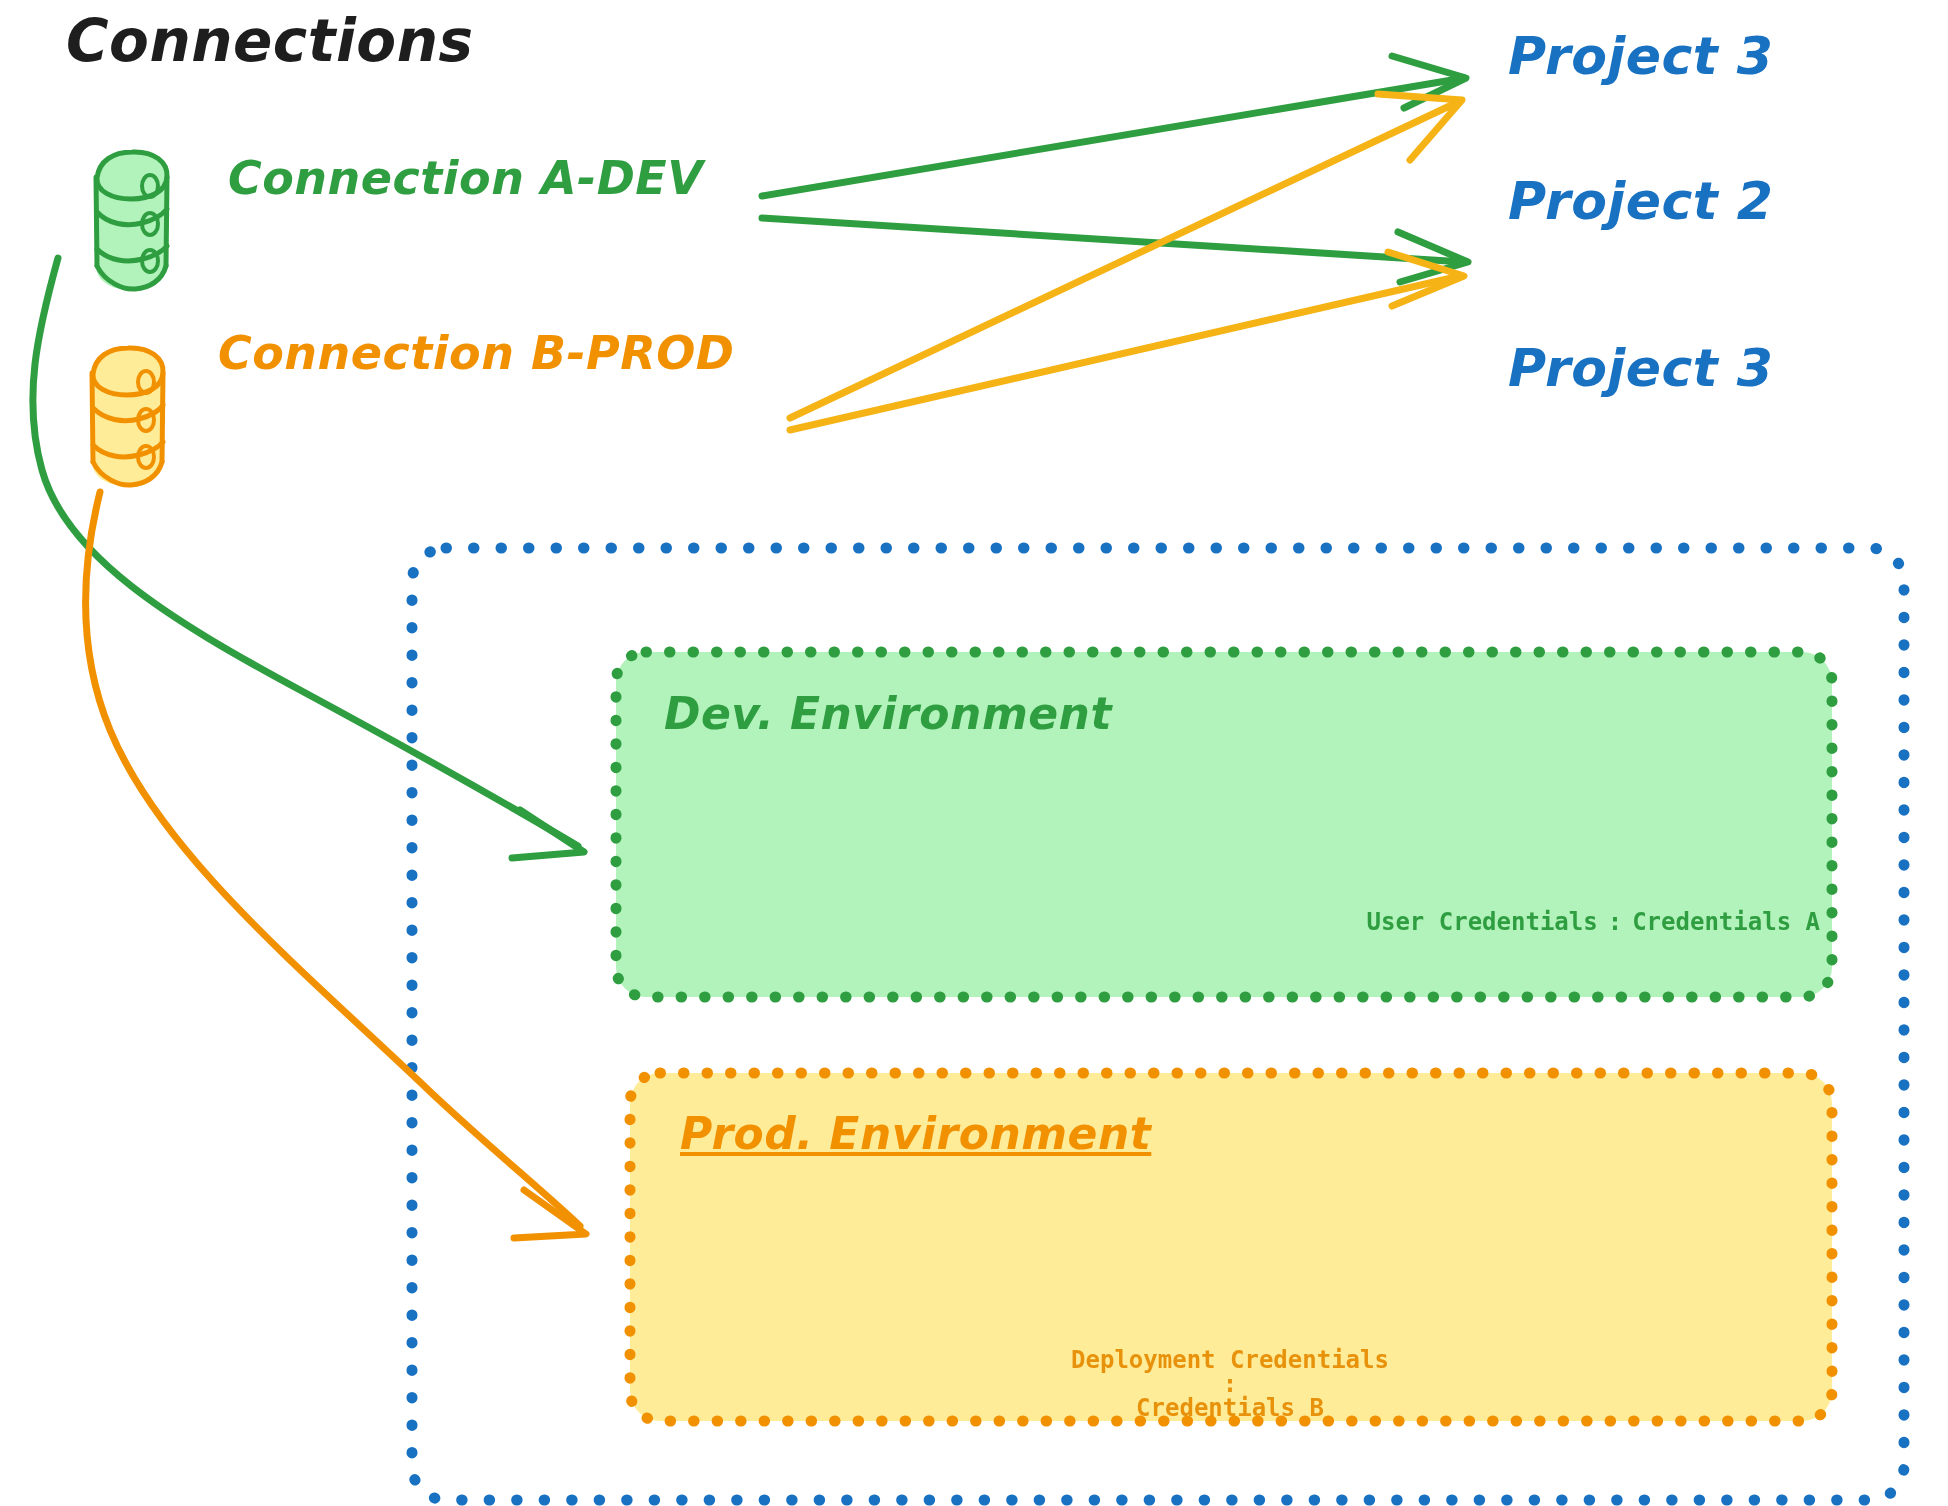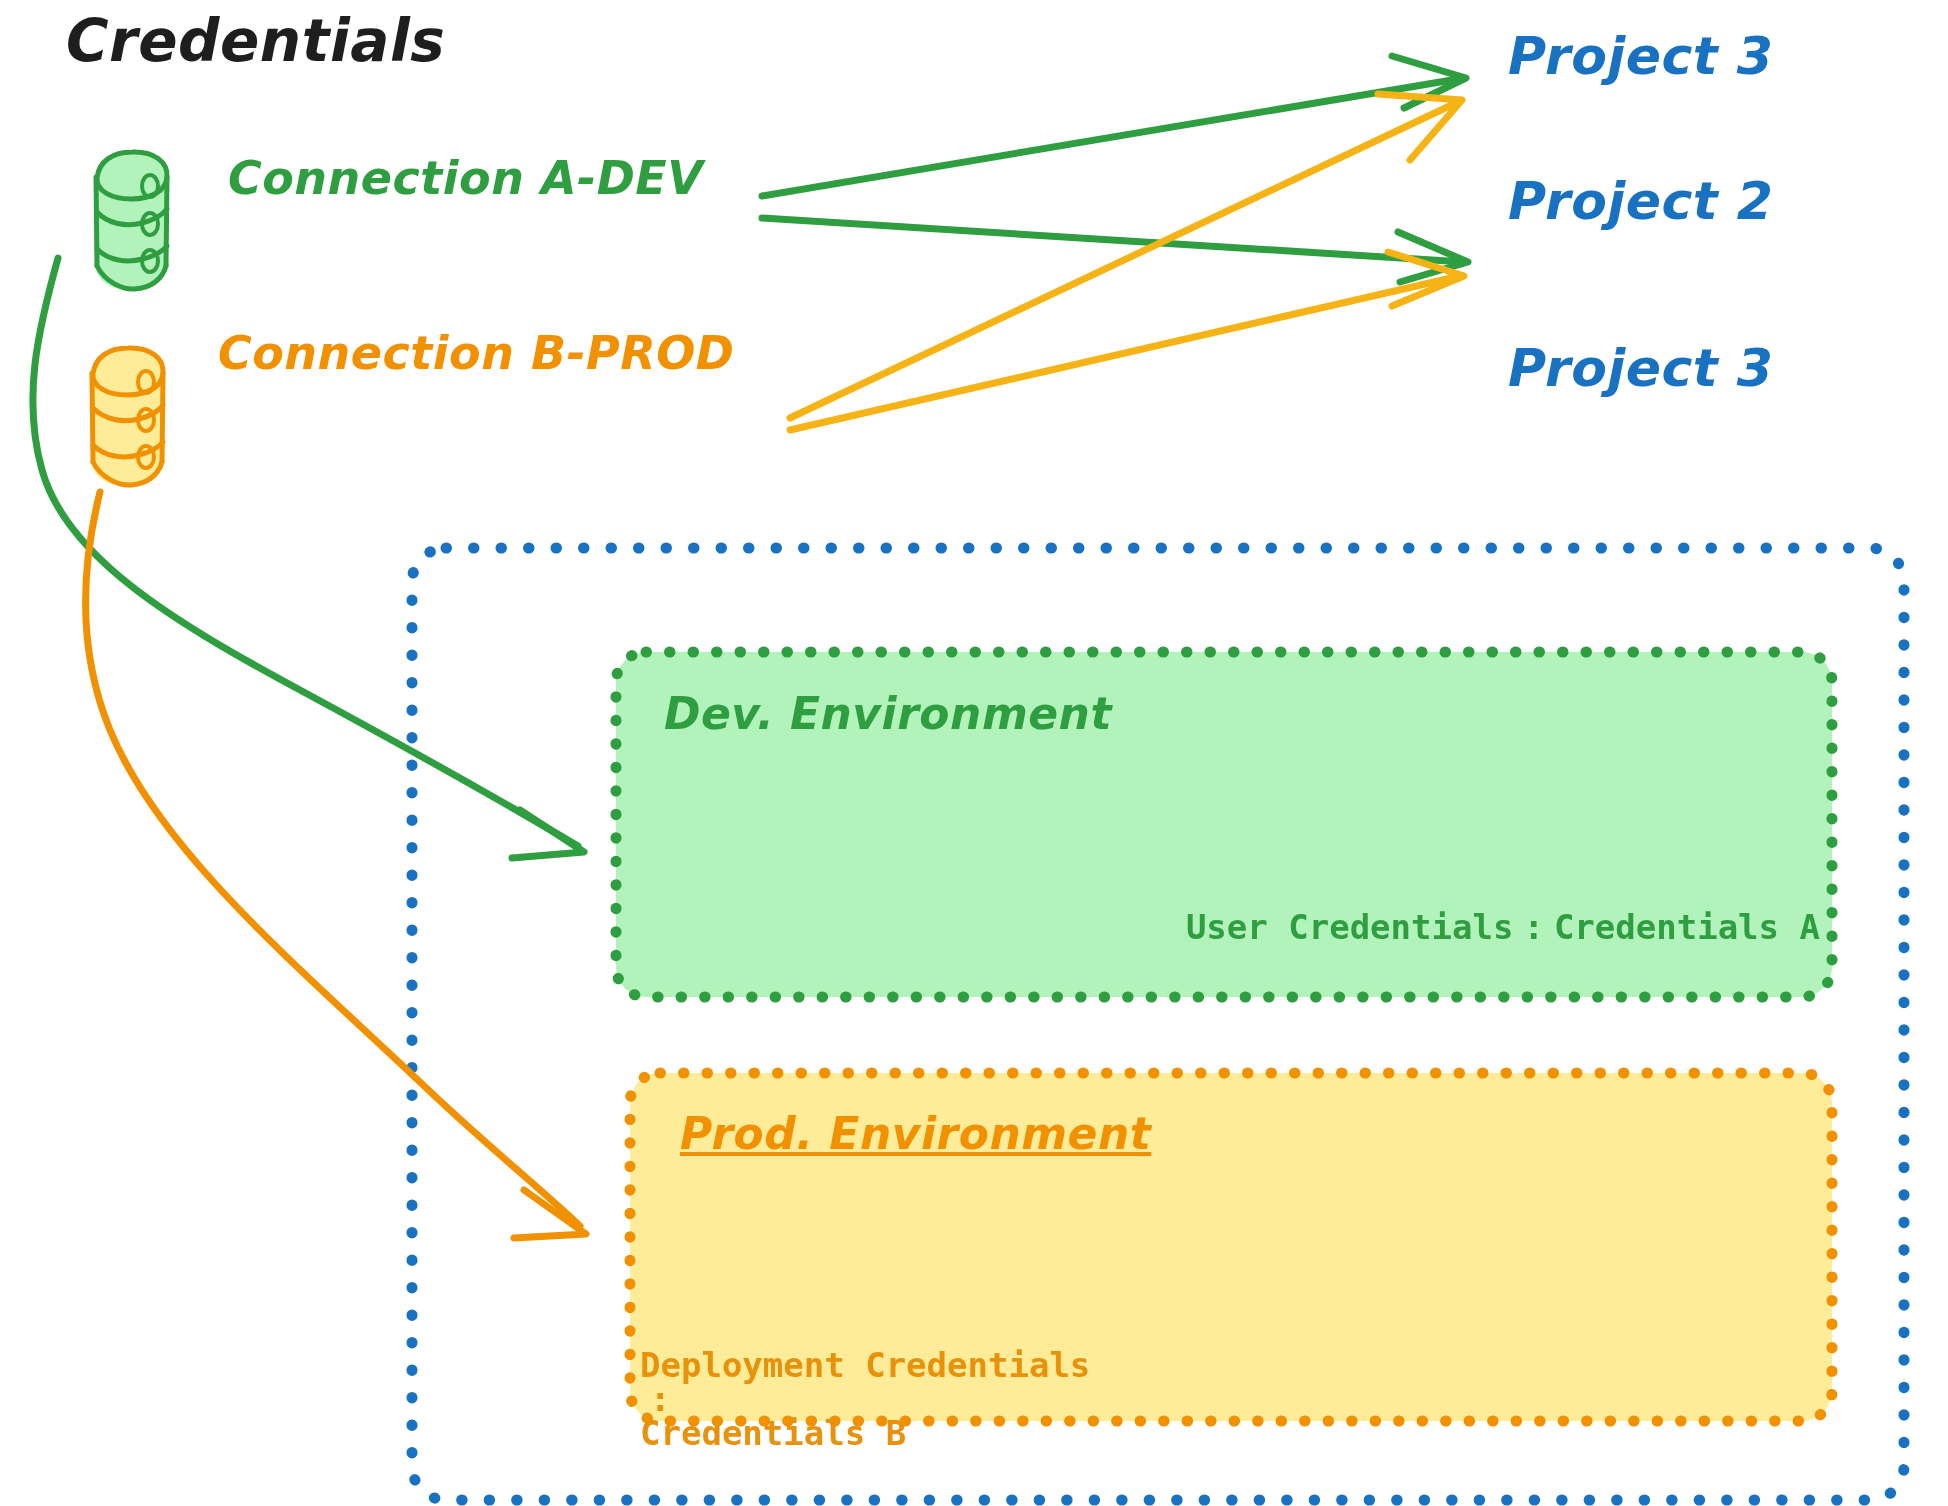--- a/index.html
+++ b/index.html
@@ -82,23 +82,23 @@
     top: 1112px;
     font-size: 44px;
     color: #f29100;
     text-decoration: underline;
   }
   
   .cred-row {
     position: absolute;
     display: flex;
     justify-content: flex-end;
-    align-items: flex-start;
+    align-items: center;
     white-space: nowrap;
-    font-size: 34px;
+    font-size: 24px;
     line-height: 1;
   }
   #dev-credentials {
     left: 640px;
     top: 910px;
     width: 1180px;
     color: #2f9e41;
   }
   #prod-credentials {
     left: 640px;
@@ -185,21 +185,21 @@
     </g>
 
     <g>
       <path d="M100 492 C80 572 78 652 110 730 C160 852 300 968 420 1082
                C478 1138 540 1188 580 1226" fill="none" stroke="#f29100" stroke-width="7" stroke-linecap="round"></path>
       <path d="M524 1190 L586 1234 L514 1238" fill="none" stroke="#f29100" stroke-width="7" stroke-linecap="round" stroke-linejoin="round"></path>
     </g>
 
   </svg>
 
-  <div class="lbl hand" id="title">Credentials</div>
+  <div class="lbl hand" id="title">Connections</div>
 
   <div class="lbl hand" id="conn-a-label">Connection A-DEV</div>
 
   <div class="lbl hand" id="conn-b-label">Connection B-PROD</div>
 
   <div class="lbl hand project-label" id="project-3">Project 3</div>
 
   <div class="lbl hand project-label" id="project-2">Project 2</div>
 
   <div class="lbl hand project-label" id="project-1">Project 3</div>

